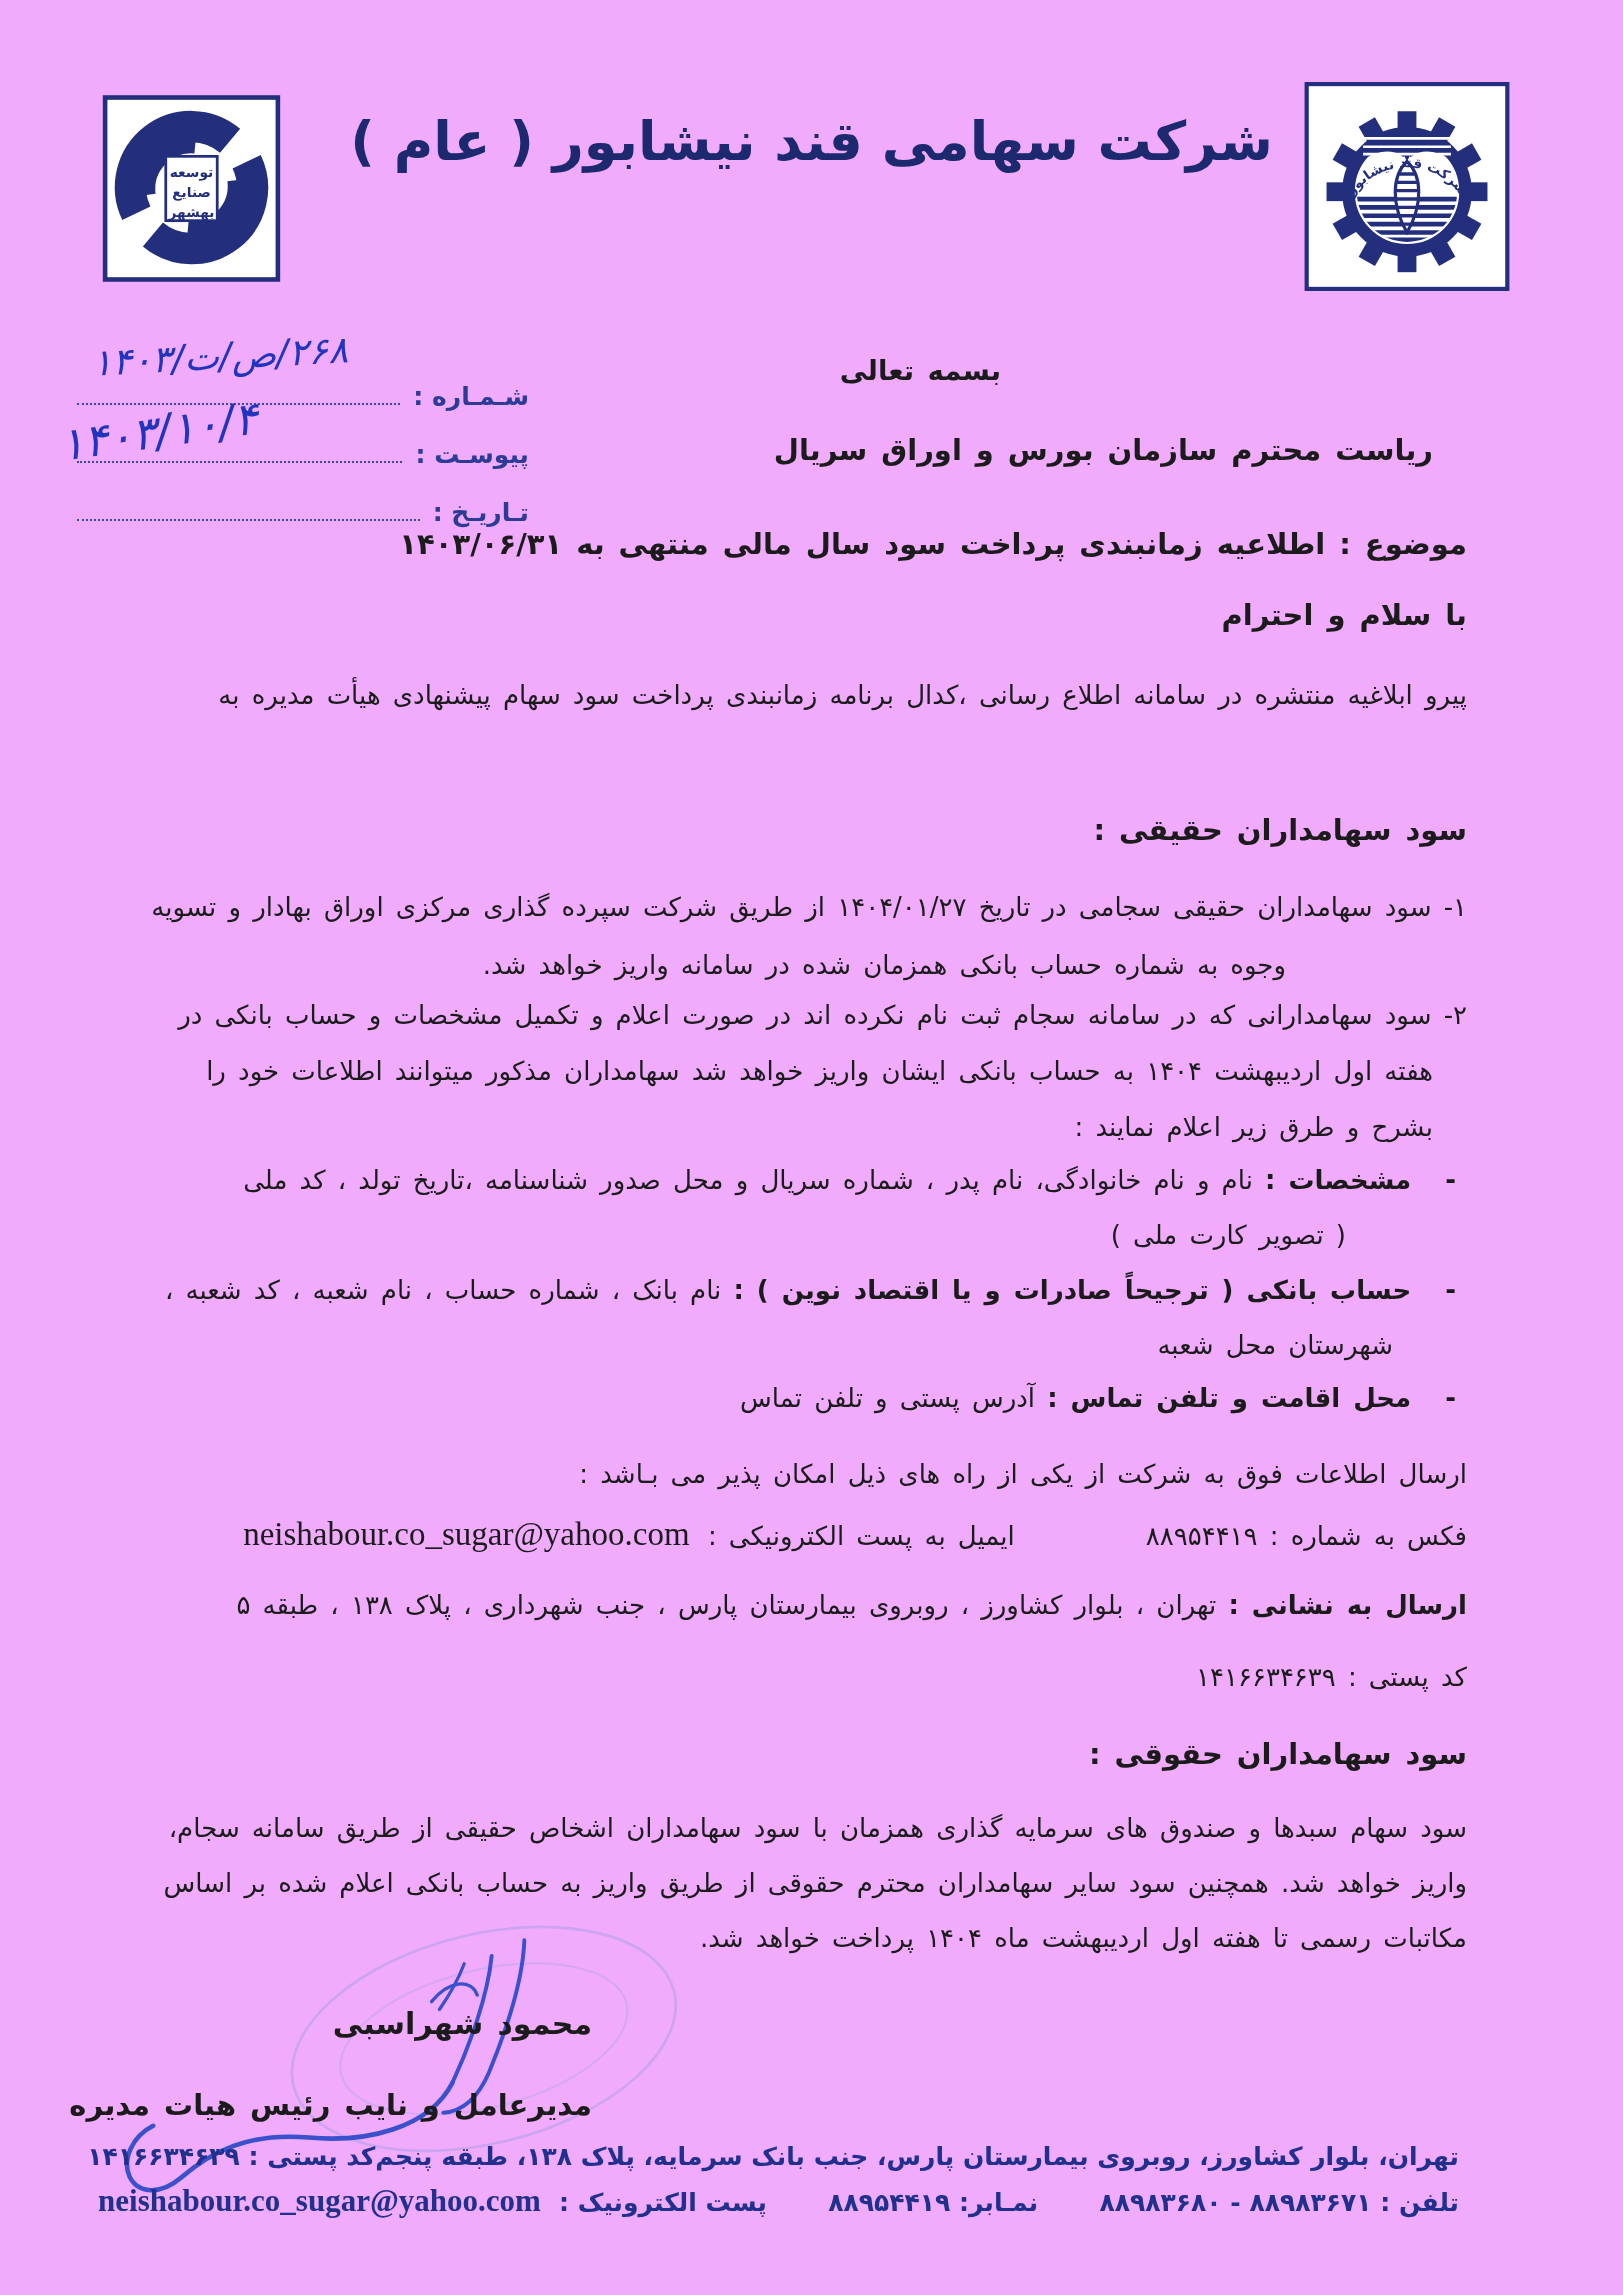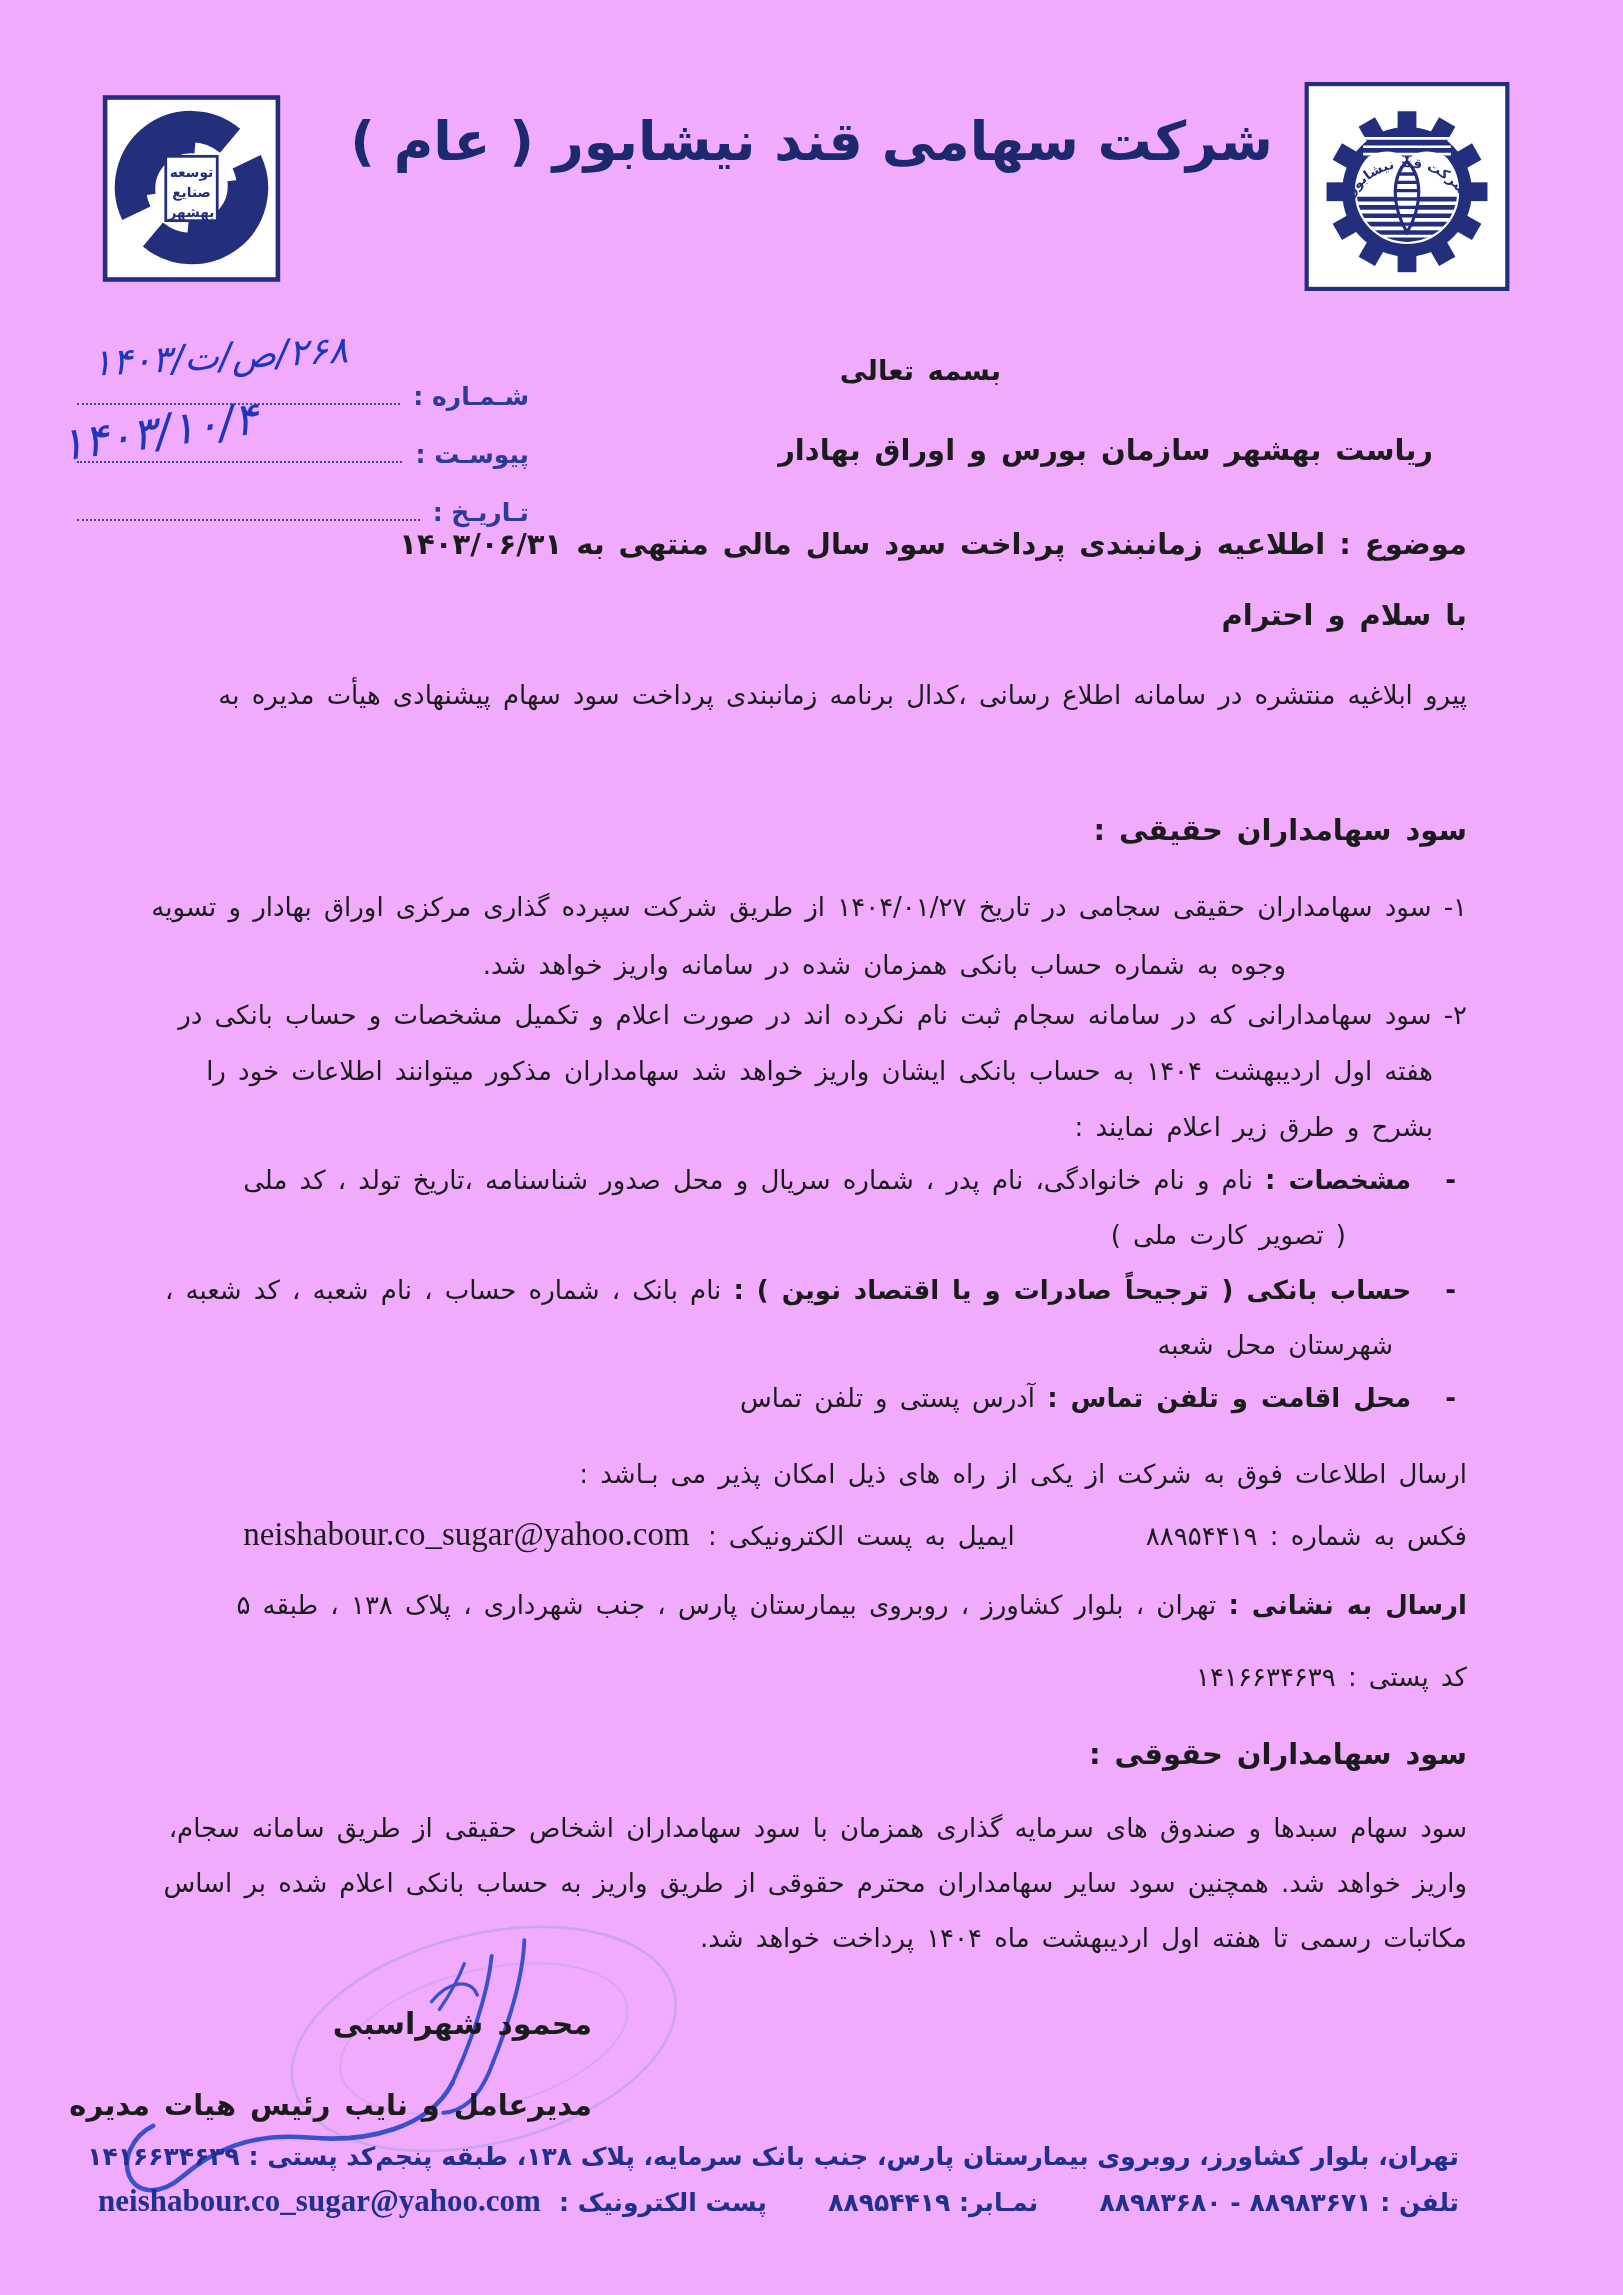--- a/index.html
+++ b/index.html
@@ -118,21 +118,21 @@
     </div>
     <div class="ref-row">
       <span class="ref-label">تـاریـخ :</span>
       <span class="dots"></span>
     </div>
   </div>
   <div class="abs hw" style="left:92px;top:335px;font-size:37px;transform:rotate(-3deg);">۲۶۸/ص/ت/۱۴۰۳</div>
   <div class="abs hw" style="left:59px;top:405px;font-size:45px;transform:rotate(-8deg);">۱۴۰۳/۱۰/۴</div>
 
   <div class="abs line b" style="right:622px;top:353px;font-size:27.5px;">بسمه تعالی</div>
-  <div class="abs line b" style="right:190px;top:432px;font-size:29px;">ریاست بهشهر سازمان بورس و اوراق بهادار</div>
+  <div class="abs line b" style="right:190px;top:432px;font-size:29px;">ریاست محترم سازمان بورس و اوراق سریال</div>
 
   <div class="abs line b" style="right:156px;top:526px;font-size:29px;">
     <span>موضوع :</span>
     <span>اطلاعیه زمانبندی پرداخت سود سال مالی منتهی به ۱۴۰۳/۰۶/۳۱</span>
   </div>
 
   <div class="abs line b" style="right:156px;top:597px;font-size:29px;">با سلام و احترام</div>
 
   <div class="abs line" style="right:156px;top:679px;">پیرو ابلاغیه منتشره در سامانه اطلاع رسانی ،کدال برنامه زمانبندی پرداخت سود سهام پیشنهادی هیأت مدیره به</div>
 

